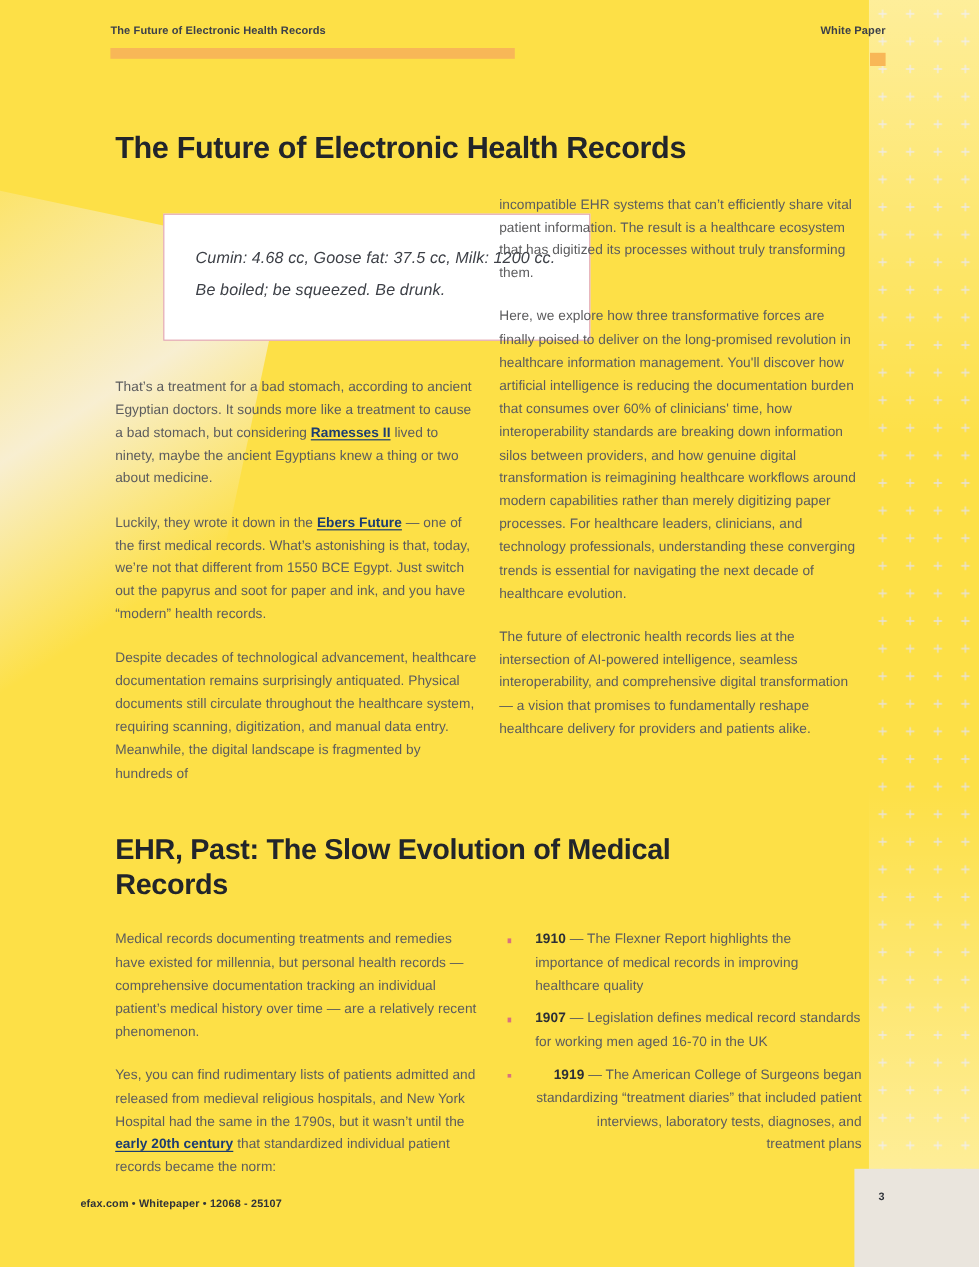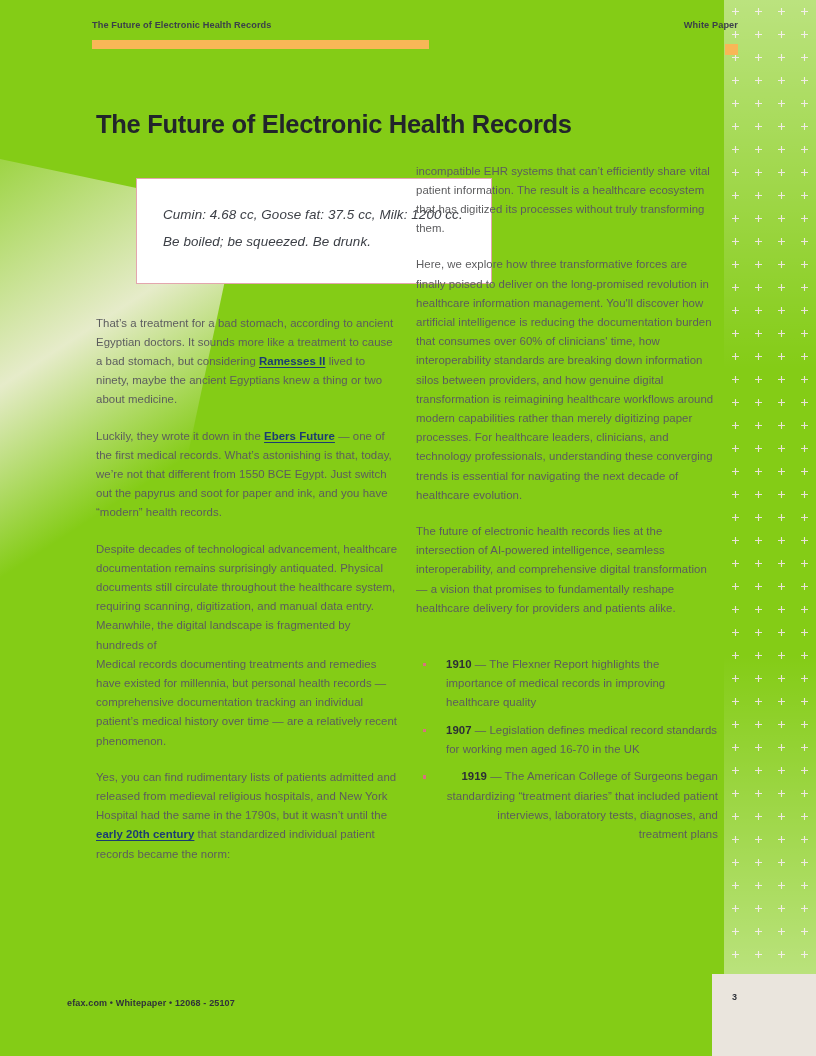--- a/index.html
+++ b/index.html
@@ -11,21 +11,21 @@
     height: 1056px;
     background: #ffffff;
     font-family: "Liberation Sans", sans-serif;
     overflow: hidden;
   }
 
   .page {
     position: relative;
     width: 816px;
     height: 1056px;
-    background: #84cc16;
+    background: #fde047;
     overflow: hidden;
   }
 
   
   .dot-field {
     position: absolute;
     top: 0;
     right: 0;
     width: 92px;
     height: 1056px;
@@ -264,20 +264,21 @@
       </div>
 
       <div class="col">
         <p class="body">incompatible EHR systems that can’t efficiently share vital patient information. The result is a healthcare ecosystem that has digitized its processes without truly transforming them.</p>
         <p class="body">Here, we explore how three transformative forces are finally poised to deliver on the long-promised revolution in healthcare information management. You'll discover how artificial intelligence is reducing the documentation burden that consumes over 60% of clinicians' time, how interoperability standards are breaking down information silos between providers, and how genuine digital transformation is reimagining healthcare workflows around modern capabilities rather than merely digitizing paper processes. For healthcare leaders, clinicians, and technology professionals, understanding these converging trends is essential for navigating the next decade of healthcare evolution.</p>
         <p class="body">The future of electronic health records lies at the intersection of AI-powered intelligence, seamless interoperability, and comprehensive digital transformation — a vision that promises to fundamentally reshape healthcare delivery for providers and patients alike.</p>
       </div>
 
     </div>
 
+    <h2 class="section-title" style="margin-top:40px;">EHR, Past: The Slow Evolution of Medical Records</h2>
 
     <div class="cols">
 
       <div class="col">
         <p class="body">Medical records documenting treatments and remedies have existed for millennia, but personal health records — comprehensive documentation tracking an individual patient’s medical history over time — are a relatively recent phenomenon.</p>
         <p class="body">
           <span>Yes, you can find rudimentary lists of patients admitted and released from medieval religious hospitals, and New York Hospital had the same in the 1790s, but it wasn’t until the </span><a class="inline-link" href="#">early 20th century</a><span> that standardized individual patient records became the norm:</span>
         </p>
       </div>
 

